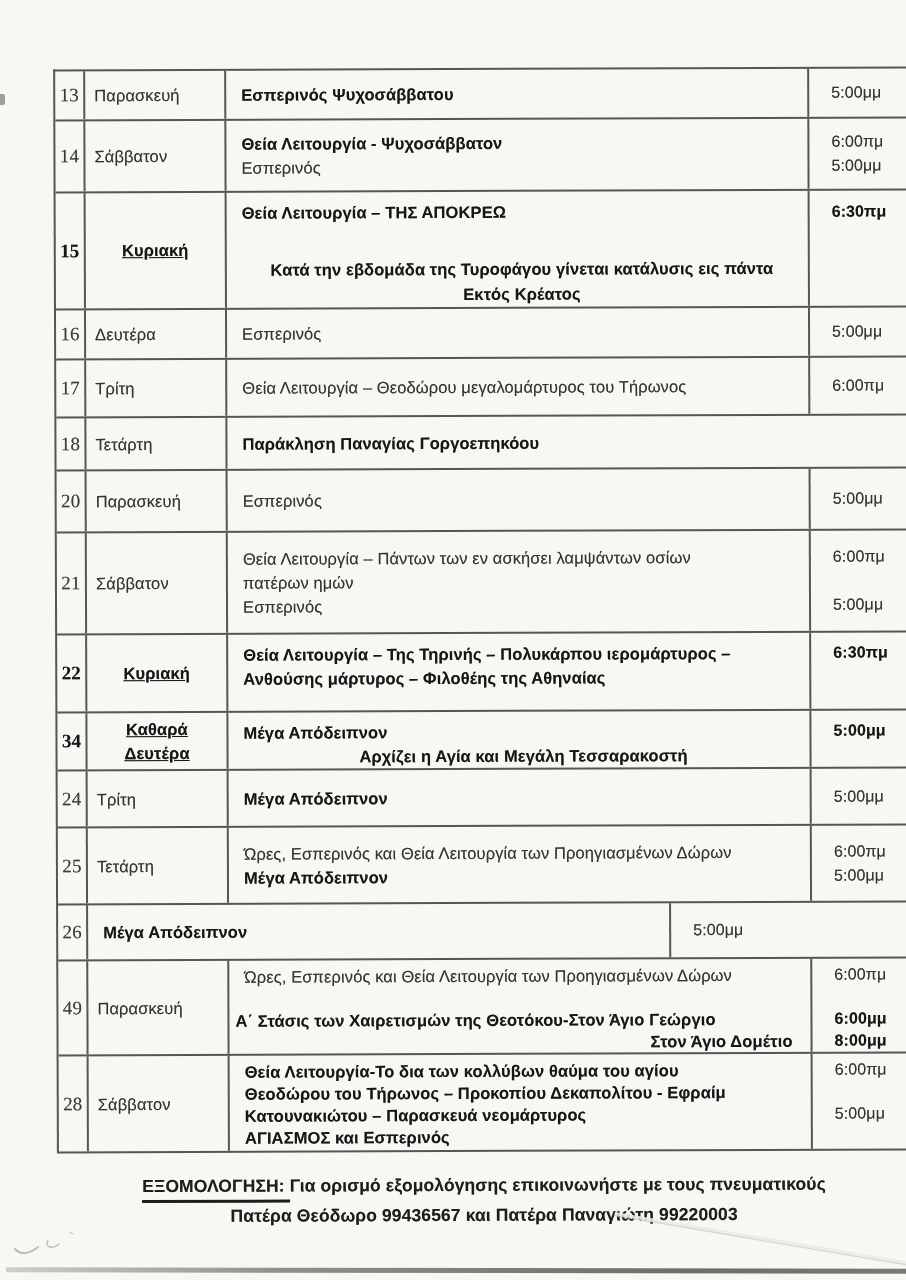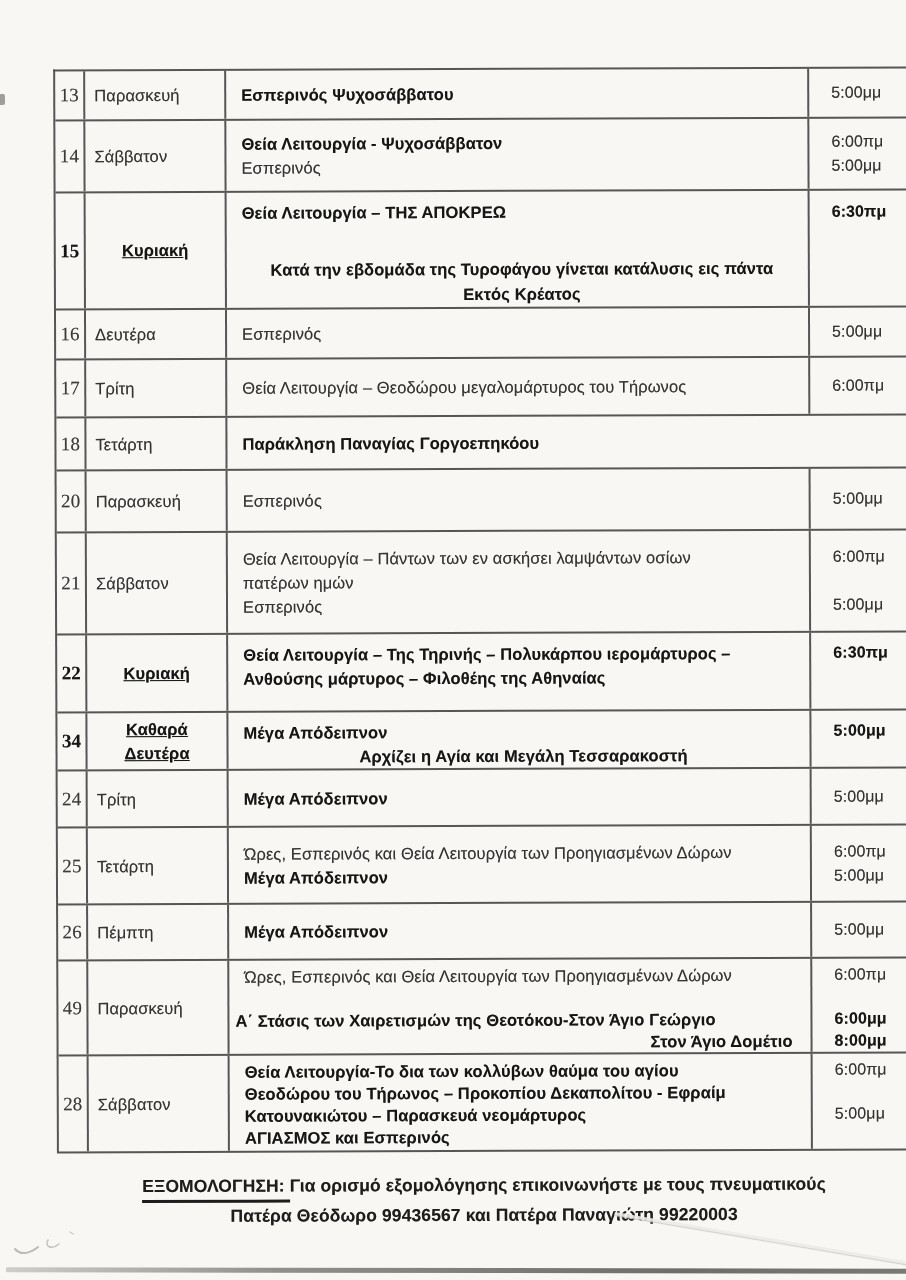--- a/index.html
+++ b/index.html
@@ -250,23 +250,20 @@
         </div>
         <div class="cell c-time">
           <div class="line">6:00πμ</div>
           <div class="line">5:00μμ</div>
         </div>
       </div>
       <div class="row r12">
         <div class="cell c-num">
           <span>26</span>
         </div>
-        <div class="cell c-day">
-          <div class="line">Πέμπτη</div>
-        </div>
         <div class="cell c-desc">
           <div class="line b">Μέγα Απόδειπνον</div>
         </div>
         <div class="cell c-time">
           <div class="line">5:00μμ</div>
         </div>
       </div>
       <div class="row r13 vtop">
         <div class="cell c-num">
           <span>49</span>

